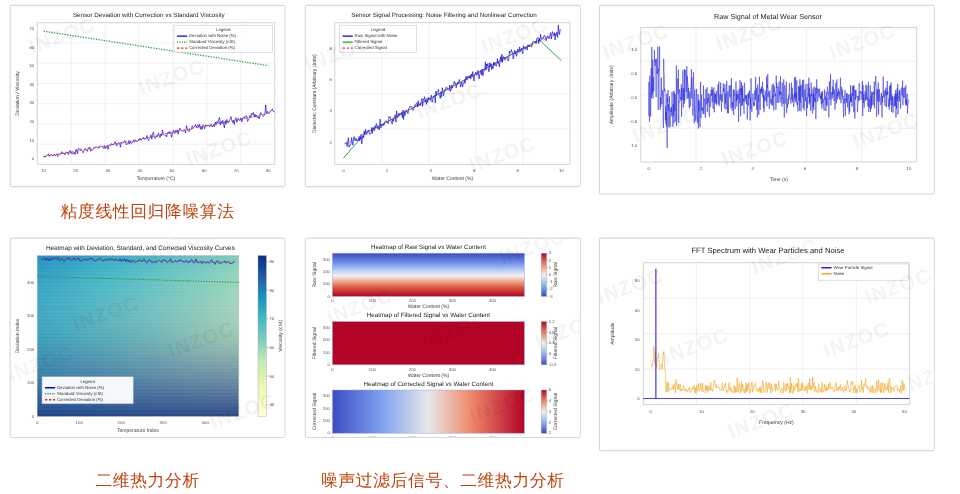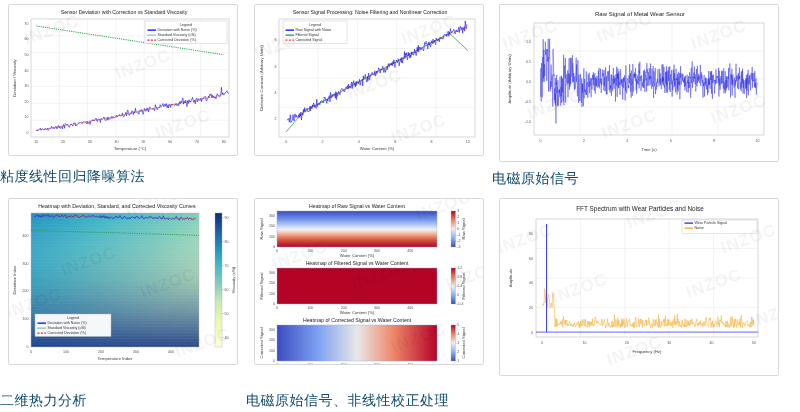--- a/index.html
+++ b/index.html
@@ -21,22 +21,22 @@
   .cell{position:relative;display:flex;flex-direction:column;align-items:center;}
   .card{
     background:#fff;
     border:1px solid #d8d8d8;
     border-radius:2px;
     box-sizing:border-box;
     position:relative;
     overflow:hidden;
   }
   .cap{
-    font-size:14px;color:#0c4a6e;letter-spacing:.5px;
-    width:100%;
+    font-size:14px;color:#c2410c;letter-spacing:.5px;
+    text-align:center;width:100%;
     font-family:"DejaVu Sans","Liberation Sans",sans-serif;
   }
   
   .c1 .card{width:230px;height:152px;margin:4px 0 0 0;}
   .c2 .card{width:230px;height:152px;margin:4px 0 0 0;}
   .c3 .card{width:280px;height:158px;margin:4px 0 0 0;}
   .c1 .cap,.c2 .cap{margin-top:12px;}
   .c3 .cap{margin-top:8px;}
   .c4 .card{width:230px;height:178px;margin:2px 0 0 0;}
   .c5 .card{width:230px;height:178px;margin:2px 0 0 0;}
@@ -211,21 +211,20 @@
       </svg>
       <svg class="wm" viewBox="0 0 280 158">
         <text x="5" y="45" transform="rotate(-20 5 45)">INZOC</text>
         <text x="100" y="38" transform="rotate(-20 100 38)">INZOC</text>
         <text x="195" y="45" transform="rotate(-20 195 45)">INZOC</text>
         <text x="30" y="115" transform="rotate(-20 30 115)">INZOC</text>
         <text x="105" y="135" transform="rotate(-20 105 135)">INZOC</text>
         <text x="215" y="120" transform="rotate(-20 215 120)">INZOC</text>
       </svg>
     </div>
-    <div class="cap">电磁原始信号</div>
   </div>
 
   <div class="cell c4">
     <div class="card">
       <svg viewBox="0 0 230 178" width="230" height="178">
         <rect x="0" y="0" width="230" height="178" fill="#ffffff"></rect>
         <defs>
           <linearGradient id="ylgnbu" x1="0" y1="1" x2="0" y2="0">
             <stop offset="0" stop-color="#ffffd9"></stop>
             <stop offset="0.18" stop-color="#edf8b1"></stop>
@@ -462,21 +461,21 @@
           </g>
       </svg>
       <svg class="wm" viewBox="0 0 230 178">
         <text x="165" y="22" transform="rotate(-20 165 22)">INZOC</text>
         <text x="20" y="72" transform="rotate(-20 20 72)">INZOC</text>
         <text x="100" y="92" transform="rotate(-20 100 92)">INZOC</text>
         <text x="195" y="92" transform="rotate(-20 195 92)">INZOC</text>
         <text x="140" y="155" transform="rotate(-20 140 155)">INZOC</text>
       </svg>
     </div>
-    <div class="cap">电磁原始信号、非线性校正处理</div>
+    <div class="cap">噪声过滤后信号、二维热力分析</div>
   </div>
 
   <div class="cell c6">
     <div class="card">
       <svg viewBox="0 0 280 178" width="280" height="178">
         <rect x="0" y="0" width="280" height="178" fill="#ffffff"></rect>
         <text class="title" x="140" y="12" text-anchor="middle" style="font-size:6.4px">FFT Spectrum with Wear Particles and Noise</text>
         <g id="c6-plot">
             <rect x="36" y="20" width="222" height="118" fill="#fff" stroke="#b8b8b8" stroke-width="0.45"></rect>
             <line x1="36" y1="20" x2="36" y2="138" stroke="#dcdcdc" stroke-width="0.35"></line>

